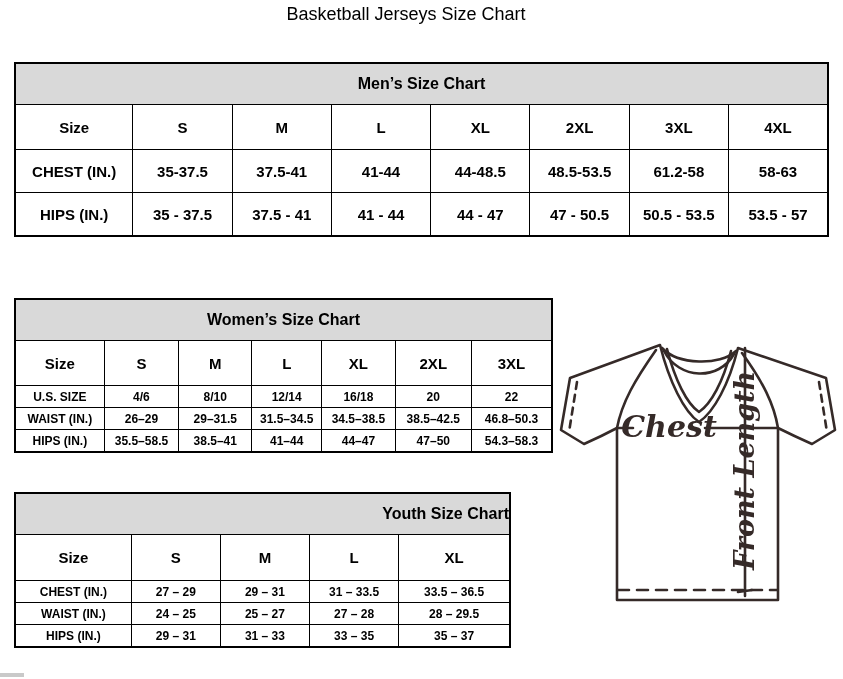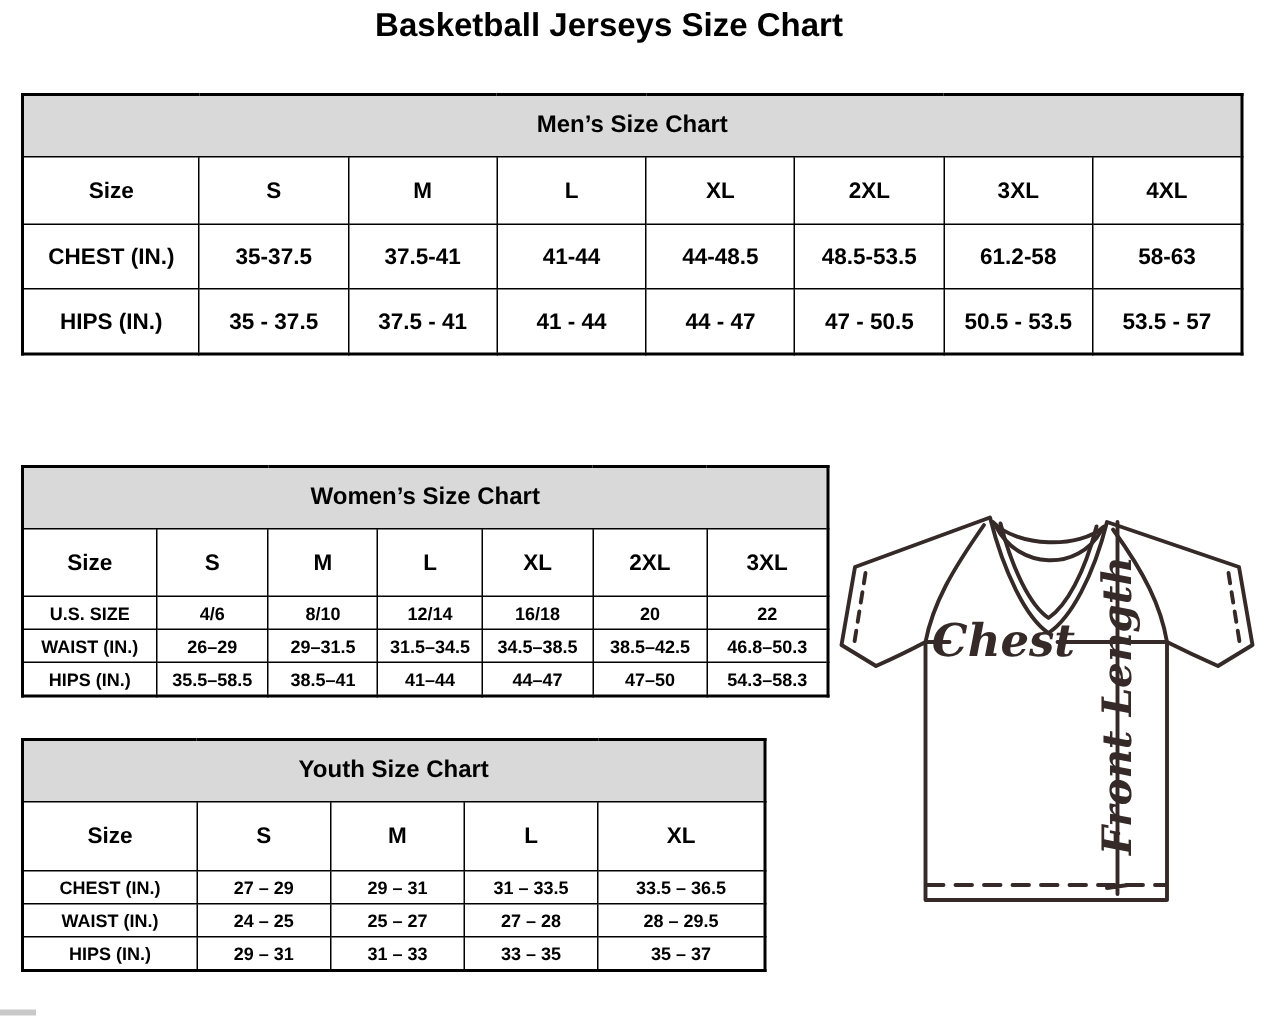--- a/index.html
+++ b/index.html
@@ -2,44 +2,44 @@
 <html><head>
 <meta charset="utf-8">
 <style>
   html,body{margin:0;padding:0;}
   body{
     width:843px;height:679px;position:relative;background:#ffffff;
     font-family:"Liberation Sans",sans-serif;color:#000;overflow:hidden;
   }
   .page-title{
     position:absolute;top:4px;left:0;width:812px;text-align:center;
-    font-size:22px;font-weight:bold;letter-spacing:0px;
+    font-size:18px;font-weight:normal;letter-spacing:0px;
   }
   table.size-table{
     position:absolute;border-collapse:collapse;table-layout:fixed;
     border:2px solid #000;background:#fff;padding-left:28px;
   }
   table.size-table td{
     border:1px solid #000;text-align:center;vertical-align:middle;
     font-weight:bold;padding:0;overflow:hidden;white-space:nowrap;
   }
   td.tbl-title{background:#d9d9d9;font-size:16px;border-bottom:2px solid #000;}
   
   #men-table{left:14px;top:62px;width:815px;}
   #men-table .title-row td{height:40px;}
   #men-table .header-row td{height:44px;font-size:15px;}
   #men-table .data-row td{height:42px;font-size:15px;}
   
-  #women-table{left:14px;top:298px;width:539px;margin-top:12px;}
+  #women-table{left:14px;top:298px;width:539px;}
   #women-table .title-row td{height:40px;}
   #women-table .header-row td{height:44px;font-size:15px;}
   #women-table .data-row td{height:21px;font-size:12px;}
   
   #youth-table{left:14px;top:492px;width:497px;}
-  #youth-table .title-row td{height:40px;}
+  #youth-table .title-row td{height:40px;text-align:right;}
   #youth-table .header-row td{height:45px;font-size:15px;}
   #youth-table .data-row td{height:21px;font-size:12px;}
   
   .jersey{position:absolute;left:556px;top:338px;width:285px;height:266px;}
   .jersey svg{display:block;width:100%;height:100%;}
   .jersey text{
     font-family:"DejaVu Serif","Liberation Serif",serif;
     font-style:italic;font-weight:bold;fill:#352a28;
   }
   .bottom-fragment{

